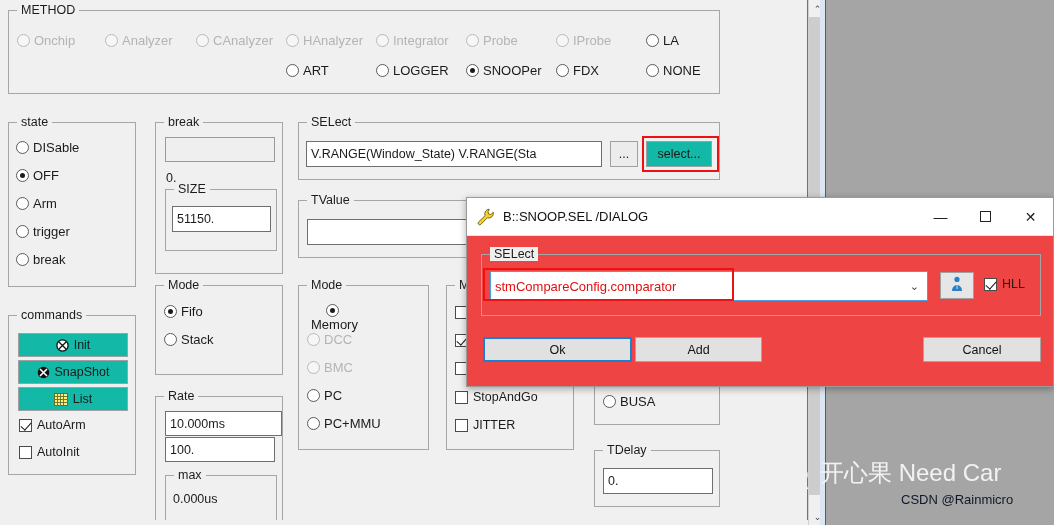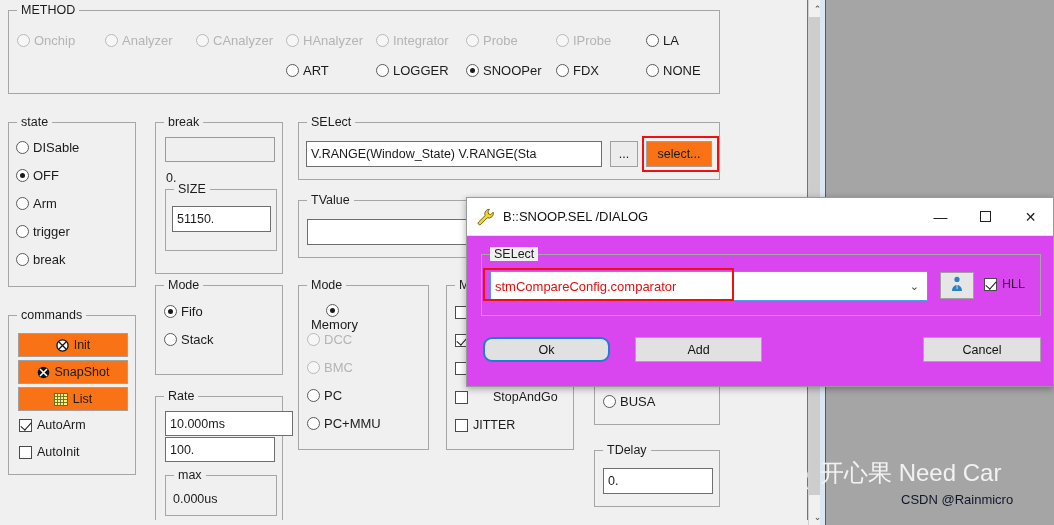--- a/index.html
+++ b/index.html
@@ -72,35 +72,35 @@
     padding:0 4px; font-size:12.5px; color:#1b1b1b;
     overflow:hidden; white-space:nowrap;
   }
   .field.flat { background:#efefef; border:1px solid #9a9a9a; }
 
   .plain { position:absolute; font-size:12.5px; white-space:nowrap; }
 
   
   .btn {
     position:absolute;
-    background:#f97316;
+    background:#14b8a6;
     border:1px solid #a0a0a0;
     display:flex; align-items:center; justify-content:center;
     font-size:12.5px; color:#1b1b1b; white-space:nowrap;
     cursor:default;
   }
   .btn .bico { margin-right:5px; display:inline-flex; }
 
   .redbox { position:absolute; border:2px solid #ef1111; pointer-events:none; }
 
   
   #dialog {
     position:absolute; left:466px; top:197px;
     width:588px; height:190px;
-    background:#d946ef;
+    background:#ef4444;
     border:1px solid #9a9a9a;
     box-shadow:0 2px 7px rgba(0,0,0,.32);
   }
   #dlgtitle {
     height:38px; background:#fff;
     display:flex; align-items:center;
     border-bottom:1px solid #e4e4e4;
   }
   #dlgtitle .ttxt { margin-left:8px; font-size:13px; color:#111; }
   .wctl {
@@ -301,24 +301,24 @@
       <span class="rl">Fifo</span>
     </div>
     <div class="radio" style="left:8px; top:46px;">
       <span class="dot"></span>
       <span class="rl">Stack</span>
     </div>
   </div>
 
   <div class="group" style="left:155px; top:396px; width:128px; height:129px;">
     <span class="glabel">Rate</span>
-    <div class="field" style="left:9px; top:14px; width:128px; height:25px;">10.000ms</div>
+    <div class="field" style="left:9px; top:14px; width:117px; height:25px;">10.000ms</div>
     <div class="field" style="left:9px; top:40px; width:110px; height:25px;">100.</div>
 
-    <div class="group" style="left:9px; top:78px; width:112px; height:41px;">
+    <div class="group" style="left:9px; top:78px; width:112px; height:50px;">
       <span class="glabel">max</span>
       <div class="plain" style="left:7px; top:16px;">0.000us</div>
     </div>
   </div>
 
   <div class="group" style="left:298px; top:122px; width:422px; height:58px;">
     <span class="glabel">SELect</span>
     <div class="field" style="left:7px; top:18px; width:296px; height:26px;">V.RANGE(Window_State) V.RANGE(Sta</div>
     <div class="btn" style="left:311px; top:18px; width:28px; height:26px; background:#ececec;">...</div>
     <div class="btn" style="left:347px; top:18px; width:66px; height:26px;">select...</div>
@@ -360,21 +360,21 @@
       <span class="cl"></span>
     </div>
     <div class="cb on" style="left:8px; top:48px;">
       <span class="box"></span>
       <span class="cl"></span>
     </div>
     <div class="cb" style="left:8px; top:76px;">
       <span class="box"></span>
       <span class="cl"></span>
     </div>
-    <div class="cb" style="left:8px; top:104px;gap:20px;">
+    <div class="cb" style="left:8px; top:104px;">
       <span class="box"></span>
       <span class="cl">StopAndGo</span>
     </div>
     <div class="cb" style="left:8px; top:132px;">
       <span class="box"></span>
       <span class="cl">JITTER</span>
     </div>
   </div>
 
   <div class="group" style="left:594px; top:285px; width:126px; height:140px;">
@@ -459,17 +459,17 @@
       </div>
 
       <div class="cb on" style="left:502px; top:22px;">
         <span class="box"></span>
         <span class="cl">HLL</span>
       </div>
     </div>
 
     <div class="redbox" style="left:16px; top:32px; width:251px; height:33px;"></div>
 
-    <div class="dbtn focus" style="left:16px; top:101px; width:127px;border-radius:9px;">Ok</div>
+    <div class="dbtn focus" style="left:16px; top:101px; width:149px;">Ok</div>
     <div class="dbtn" style="left:168px; top:101px; width:127px;">Add</div>
     <div class="dbtn" style="left:456px; top:101px; width:118px;">Cancel</div>
   </div>
 </div>
 
 </body></html>

